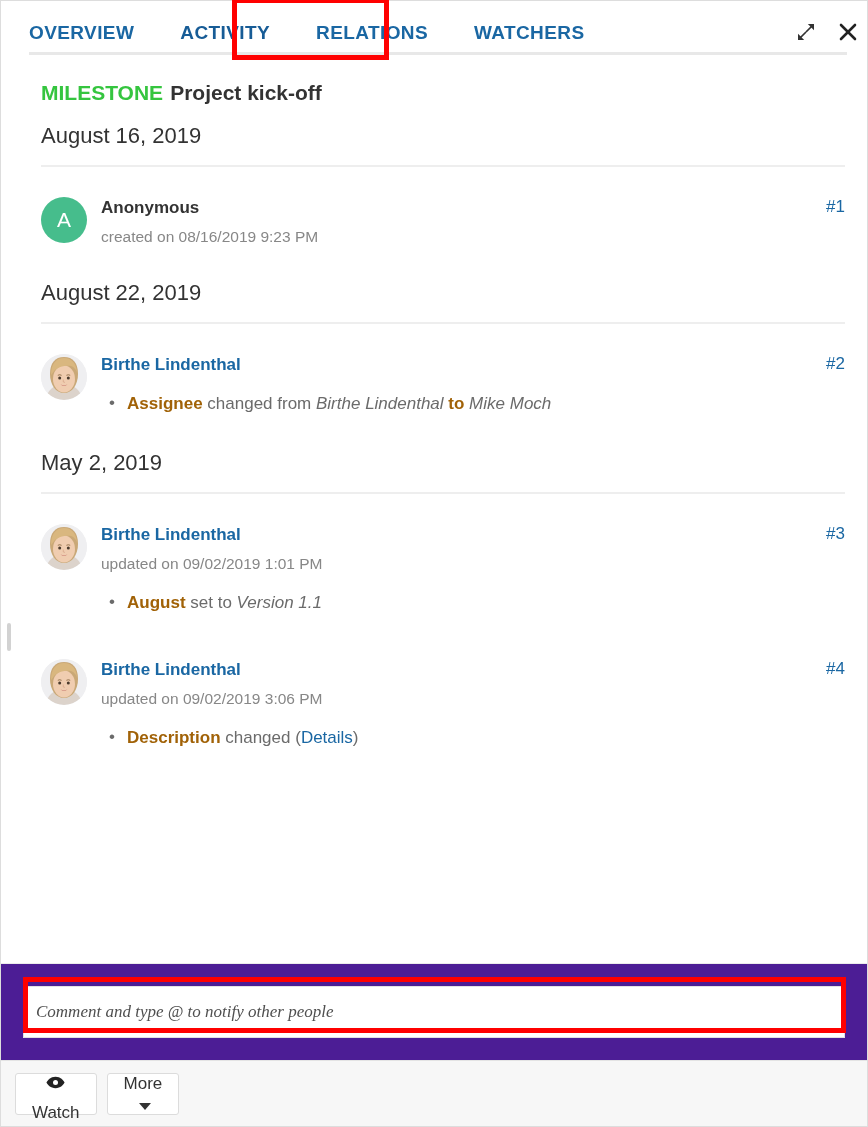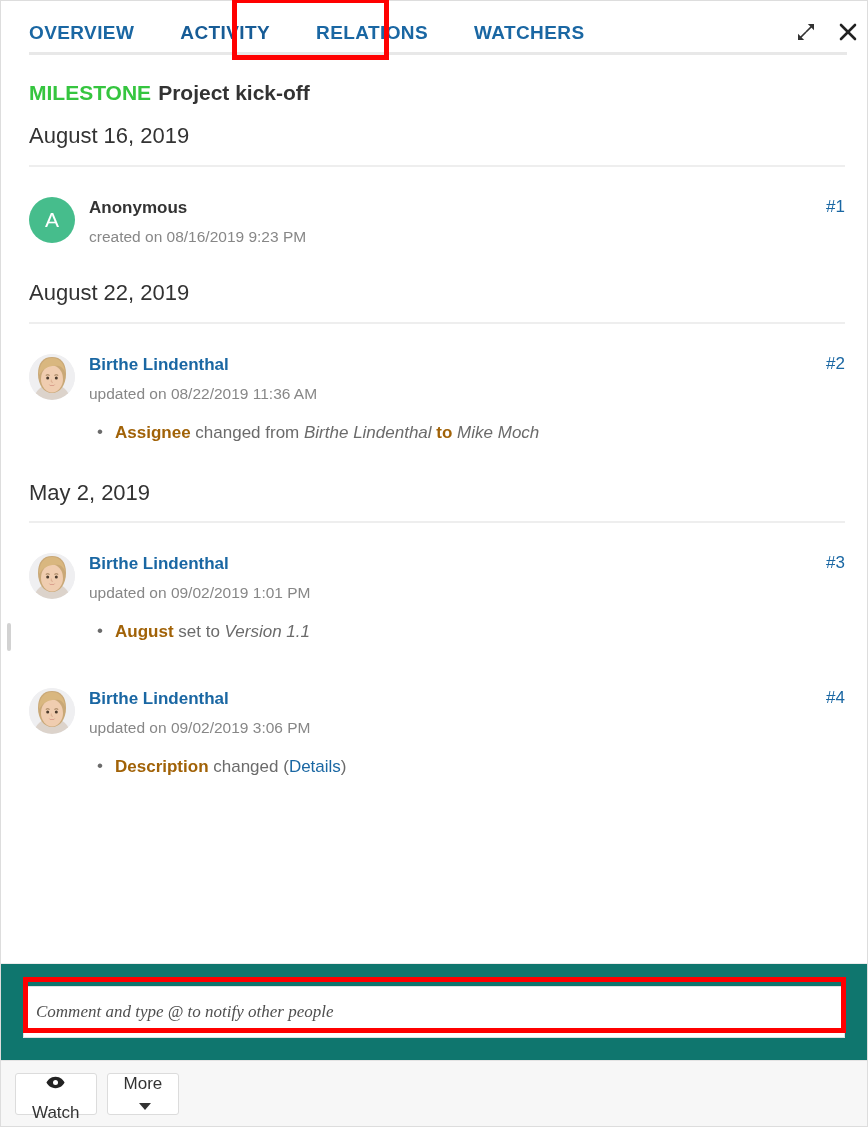--- a/index.html
+++ b/index.html
@@ -69,21 +69,21 @@
     color: #333333;
     position: relative; z-index: 2;
   }
   #expand-icon { margin-right: 12px; }
 
   
   #scrollbody {
     flex: 1 1 auto;
     position: relative;
     overflow: hidden;
-    padding: 0 22px 0 28px;
+    padding: 0 22px 0 40px;
   }
   .scroll-thumb {
     position: absolute;
     left: 6px; top: 560px;
     width: 4px; height: 28px;
     background: #d2d2d2;
     border-radius: 2px;
   }
 
   
@@ -191,21 +191,21 @@
   }
   .entry-details b { color: #a16207; font-weight: bold; }
   .entry-details i { font-style: italic; color: #6b6b6b; }
   .entry-details a { color: #1a67a3; text-decoration: none; cursor: pointer; }
 
   
   #comment-wrap {
     flex: 0 0 auto;
     padding: 22px 22px 22px 22px;
     position: relative;
-    background: #0f766e;
+    background: #4c1d95;
     border-top: 1px solid #ececec;
   }
   #comment-box {
     height: 52px;
     border: 1px solid #e2e2e2;
     background: #ffffff;
     display: flex;
     align-items: center;
     padding: 0 12px;
     cursor: text;
@@ -335,21 +335,20 @@
                 <path d="M19.5 30.5 Q23 33.2 26.5 30.5 Q23 32 19.5 30.5 Z" fill="#c4756c"></path>
                 <path d="M22.3 25.5 L22.3 28 L24 28.4" stroke="#d8a88c" stroke-width="0.8" fill="none"></path>
               </g>
             </svg>
           </div>
           <div class="entry-main">
             <div class="entry-head">
               <div class="entry-user">Birthe Lindenthal</div>
               <div class="entry-num">#2</div>
             </div>
-            <div class="entry-time">updated on 08/22/2019 11:36 AM</div>
             <ul class="entry-details">
               <li><b>Assignee</b><span> changed from </span><i>Birthe Lindenthal</i><span> </span><b>to</b><span> </span><i>Mike Moch</i></li>
             </ul>
           </div>
         </div>
         <div class="date-heading nogap">May 2, 2019</div>
         <div class="entry">
           <div class="avatar photo">
             <svg viewBox="0 0 46 46" aria-hidden="true">
               <defs>

